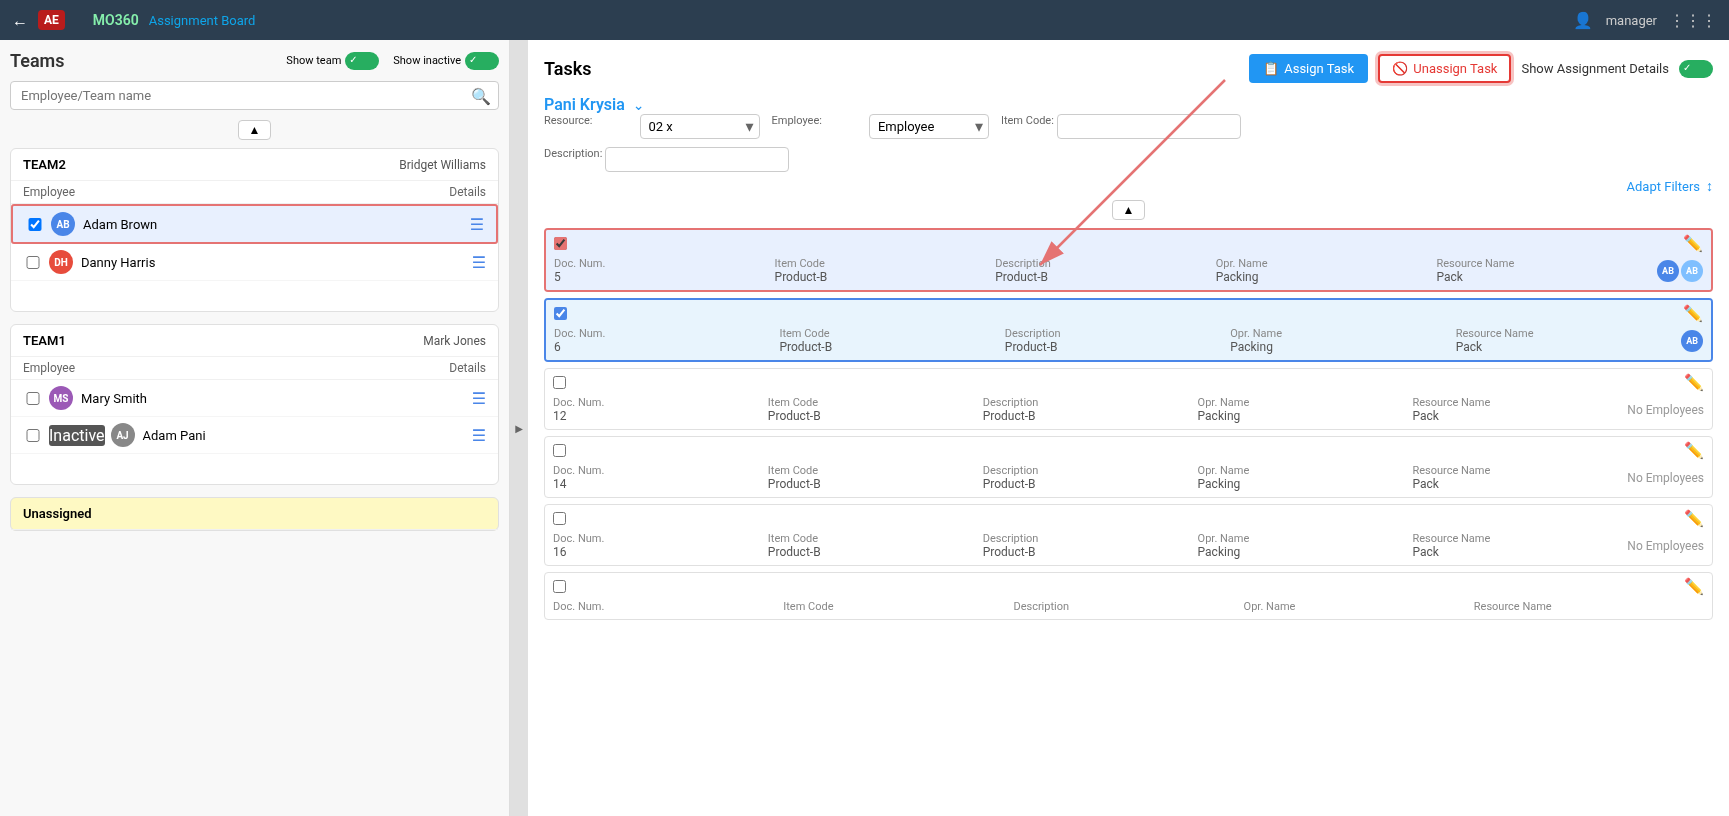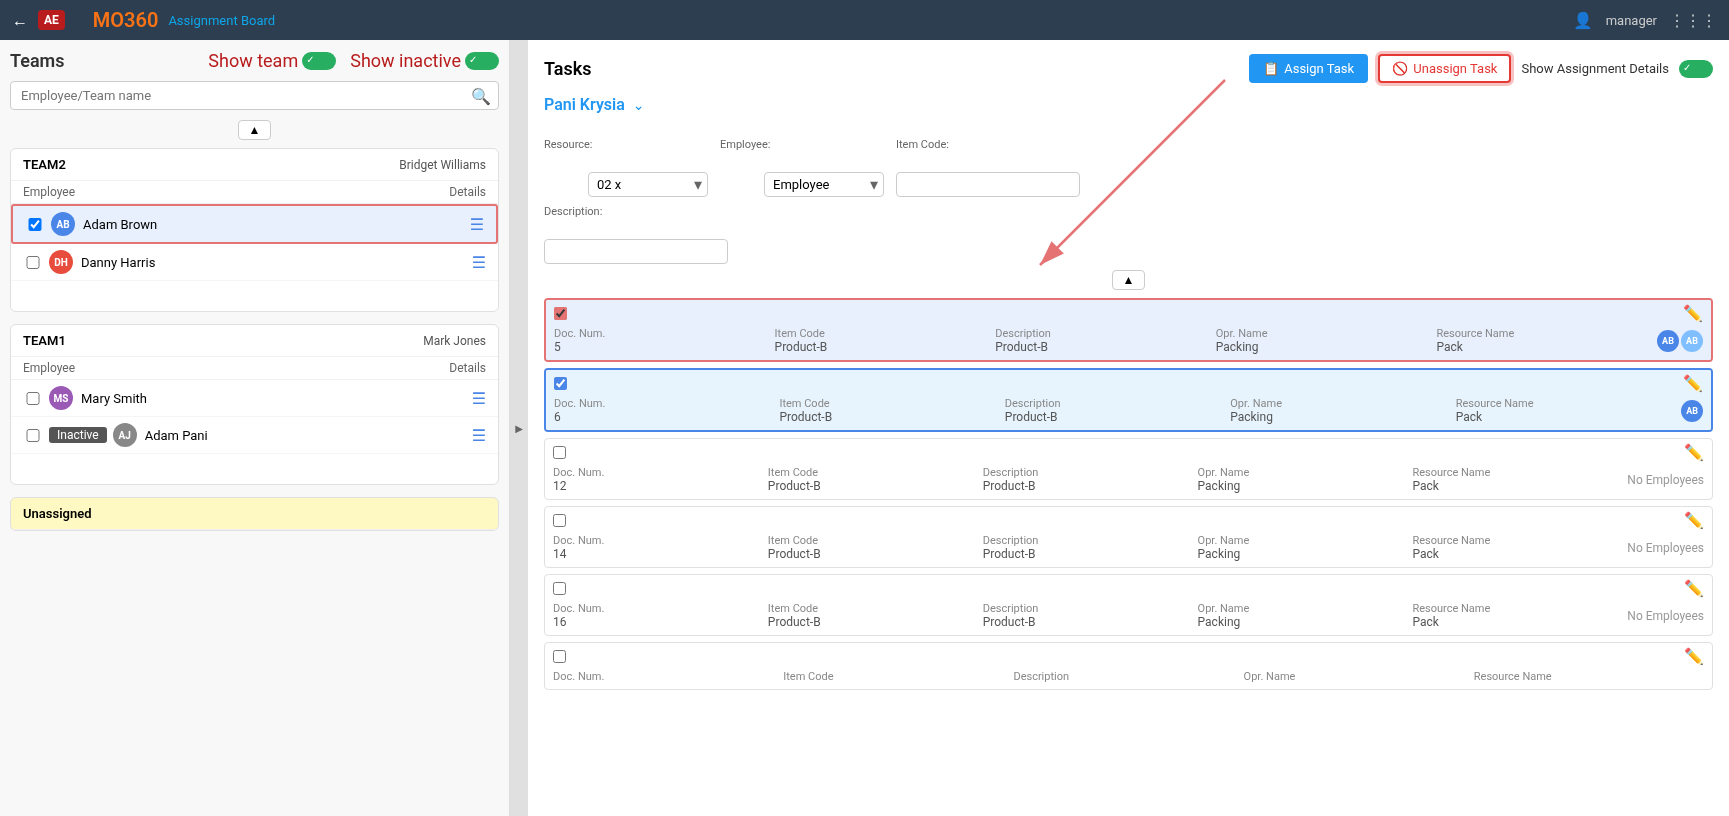--- a/index.html
+++ b/index.html
@@ -46,21 +46,21 @@
       display: flex;
       align-items: center;
       justify-content: space-between;
       margin-bottom: 10px;
       gap: 36px;
     }
     .left-title {
       font-size: 18px; font-weight: 600; color: #333;
     }
     .toggle-group {
-      display: flex; align-items: center; gap: 14px; font-size: 18px; color: #b91c1c;
+      display: flex; align-items: center; gap: 14px; font-size: 11px; color: #000000;
     }
     .toggle {
       display: inline-flex; align-items: center; gap: 4px;
     }
     .toggle-switch {
       width: 34px; height: 18px; background: #27ae60; border-radius: 9px;
       position: relative; cursor: pointer;
     }
     .toggle-switch::after {
       content: '✓'; color: white; font-size: 10px;
@@ -117,22 +117,22 @@
     }
     .avatar-ab { background: #4a86e8; }
     .avatar-dh { background: #e74c3c; }
     .avatar-ms { background: #9b59b6; }
     .avatar-aj { background: #3498db; }
 
     .emp-name { flex: 1; font-size: 13px; }
     .details-btn { color: #4a86e8; cursor: pointer; }
 
     .inactive-badge {
-      background: #555; color: white; font-size: 12px; border-radius: 3px;
-      padding: 1px 8px; margin-right: 6px;
+      background: #555; color: white; font-size: 16px; border-radius: 3px;
+      padding: 1px 0; margin-right: 6px;
     }
 
     
     .side-collapse {
       width: 18px; background: #e0e0e0; display: flex; align-items: center;
       justify-content: center; cursor: pointer; flex-shrink: 0;
     }
 
     
     .right-panel {
@@ -151,32 +151,32 @@
     }
     .btn-unassign {
       background: white; color: #e53935; border: 2px solid #e53935; border-radius: 4px;
       padding: 5px 12px; font-size: 13px; cursor: pointer; display: flex; align-items: center; gap: 5px;
       box-shadow: 0 0 0 3px rgba(229,57,53,0.3);
     }
     .show-details-label { font-size: 13px; color: #333; }
 
     
     .emp-selector {
-      display: flex; align-items: center; gap: 8px; margin-bottom: 24px;
+      display: flex; align-items: center; gap: 8px; margin-bottom: 0;
     }
     .emp-selector-name {
       font-size: 16px; font-weight: 600; color: #2196F3; cursor: pointer;
     }
     .emp-selector-chevron { color: #2196F3; font-size: 14px; cursor: pointer; }
 
     
     .filters-row {
       display: flex; align-items: flex-end; gap: 12px; flex-wrap: wrap; margin-bottom: 8px;
     }
-    .filter-group { display: flex; flex-direction: column; gap: 21px; }
+    .filter-group { display: flex; flex-direction: row; gap: 3px; }
     .filter-label { font-size: 11px; color: #666; }
     .filter-select {
       border: 1px solid #ccc; border-radius: 4px; padding: 4px 26px 4px 8px;
       font-size: 13px; background: white; min-width: 120px; cursor: pointer; appearance: none;
       position: relative;
     }
     .filter-input {
       border: 1px solid #ccc; border-radius: 4px; padding: 4px 8px;
       font-size: 13px; background: white; min-width: 140px;
     }
@@ -241,21 +241,21 @@
     .unassigned-header {
       padding: 8px 12px; font-weight: 600; font-size: 13px; border-bottom: 1px solid #f0f0f0;
     }
   </style>
 </head>
 <body>
 
 <div class="topnav">
   <button class="topnav-back">←</button>
   <span class="topnav-logo">AE</span>
-  <span style="font-weight:600; font-size:20px; color:#f97316;padding-left:18px;">MO360</span>
+  <span style="font-weight:600; font-size:14px; color:#86efac;padding-left:18px;">MO360</span>
   <span style="font-size:13px; color:#0ea5e9;">Assignment Board</span>
   <div class="topnav-right">
     <span style="font-size:16px;">👤</span>
     <span>manager</span>
     <span style="font-size:16px; cursor:pointer;">⋮⋮⋮</span>
   </div>
 </div>
 
 <div class="main-layout">
 
@@ -394,20 +394,24 @@
         <input class="filter-input" type="text" style="">
       </div>
     </div>
     <div class="desc-row">
       <div class="filter-group">
         <label class="filter-label">Description:</label>
         <input class="filter-input" type="text" style="min-width: 180px;">
       </div>
     </div>
 
+    <div class="filters-actions">
+      <span class="adapt-filters-link">Adapt Filters</span>
+      <span class="sort-icon">↕</span>
+    </div>
 
     <div class="right-collapse-bar">
       <button class="collapse-btn">▲</button>
     </div>
 
     <div class="task-row highlighted" style="border:2px solid #e57373;">
       <div class="task-row-top" style="background:#e8f0fe;">
         <input type="checkbox" class="task-checkbox" checked="" style="border: 2px solid rgb(229, 115, 115); accent-color: rgb(229, 115, 115);">
         <span class="task-edit-icon">✏️</span>
       </div>

